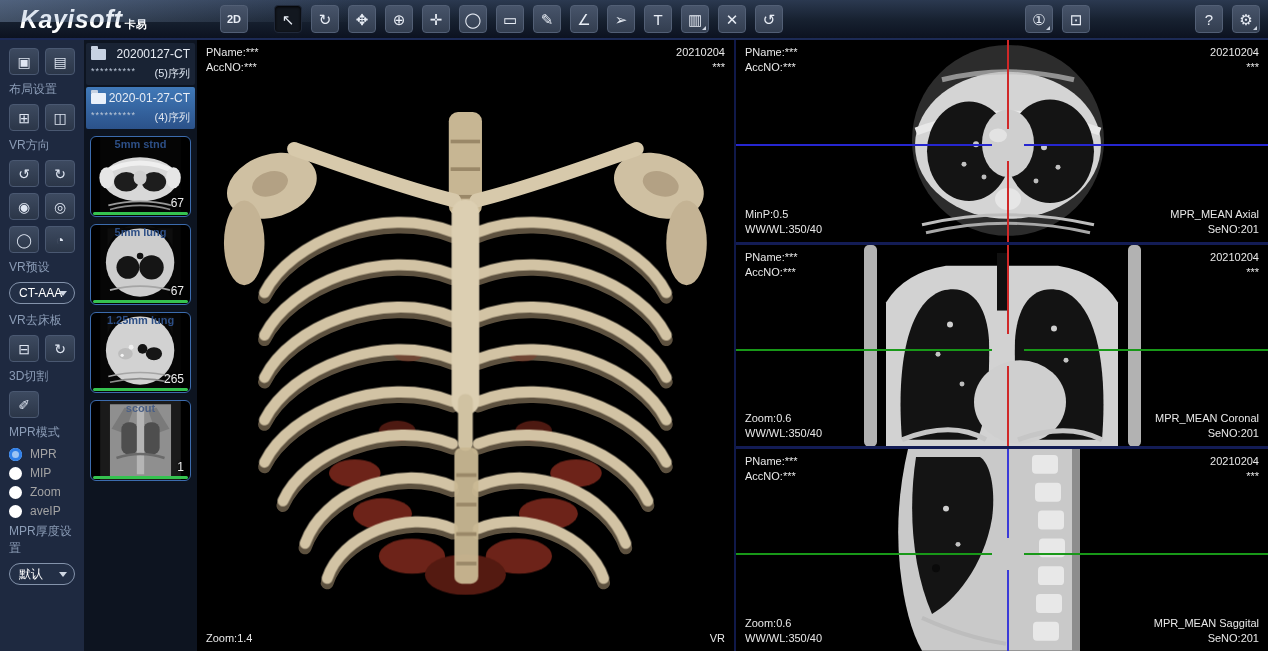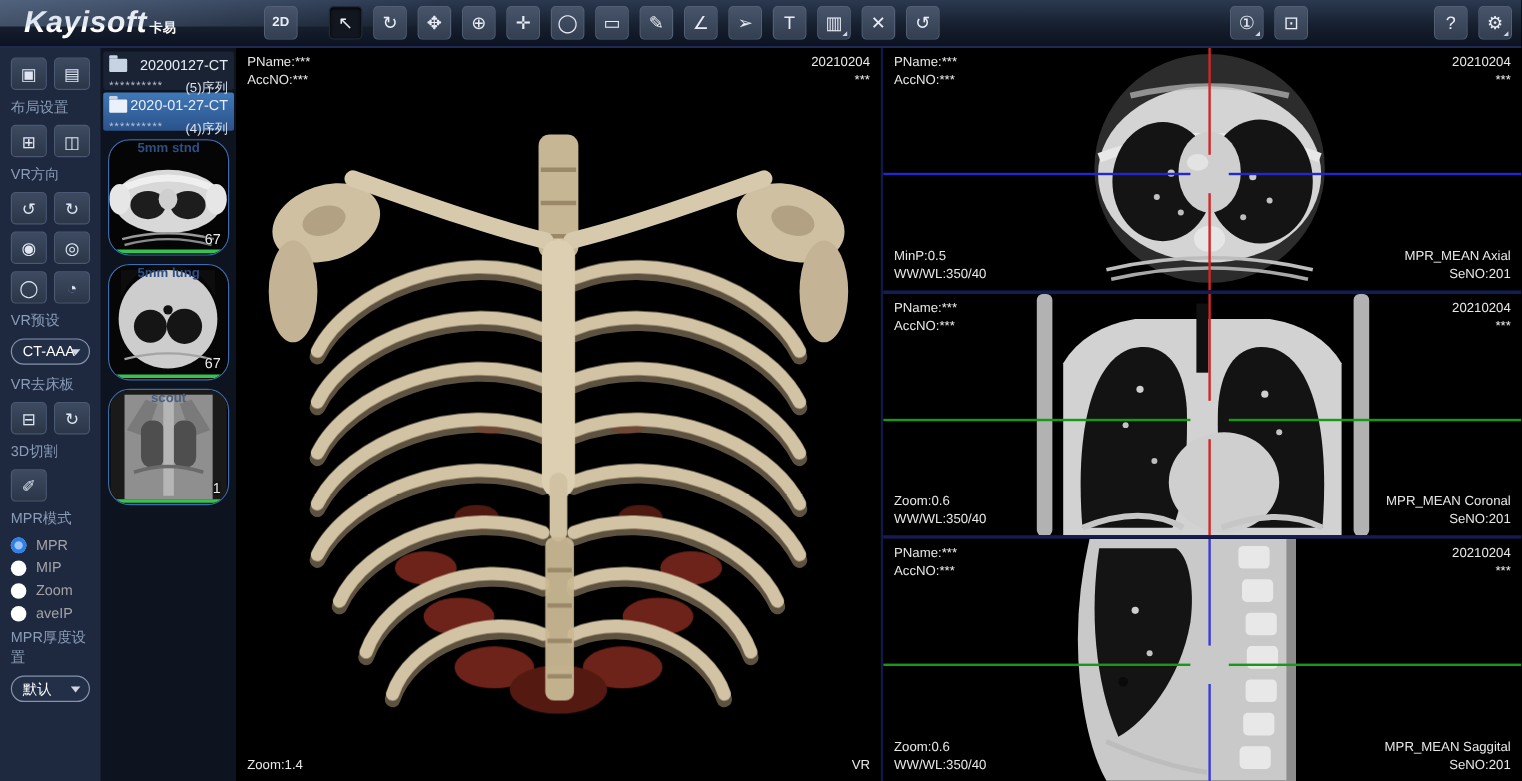--- a/index.html
+++ b/index.html
@@ -46,33 +46,33 @@
     cursor:pointer; margin-bottom:8px; }
   .select::after { content:""; position:absolute; right:7px; top:8px;
     border-left:4px solid transparent; border-right:4px solid transparent; border-top:5px solid #cfd6e2; }
   .radio-row { display:flex; align-items:center; margin:5px 0; cursor:pointer; }
   .radio { width:13px; height:13px; border-radius:50%; background:#fff; margin-right:8px; flex:0 0 13px; }
   .radio.sel { background:#2f7fe8; box-shadow:inset 0 0 0 3px #2f7fe8, inset 0 0 0 8px #9cc4f4; }
   .radio-label { color:#a3a3a3; font-size:12px; }
 
   
   .series-panel { width:113px; flex:0 0 113px; background:#0d1420; overflow:hidden; padding-top:2px; }
-  .study { height:32px; margin:1px 2px 2px; padding:4px 5px 3px; background:#192334; border-radius:2px;
+  .study { height:42px; margin:1px 2px 2px; padding:4px 5px 3px; background:#192334; border-radius:2px;
     cursor:pointer; color:#e8edf5; }
   .study.selected { background:linear-gradient(180deg,#4079b8,#2b528a); }
   .study-top { display:flex; align-items:center; }
   .folder { width:15px; height:11px; position:relative; background:#c7d2e2; border-radius:1px; flex:0 0 15px; }
   .folder::before { content:""; position:absolute; top:-3px; left:0; width:7px; height:3px;
     background:#c7d2e2; border-radius:1px 1px 0 0; }
   .study.selected .folder { background:#eaf1fa; }
   .study-title { flex:1; text-align:right; font-size:12px; white-space:nowrap; }
   .study-sub { display:flex; justify-content:space-between; margin-top:5px; }
   .study-stars { font-size:9px; color:#bcc8d8; letter-spacing:1px; }
   .study-count { font-size:11px; color:#dbe3ee; }
-  .thumb { width:101px; height:97px; margin:7px auto 0; border:1px solid #3c6cae; border-radius:18px;
+  .thumb { width:101px; height:81px; margin:7px auto 0; border:1px solid #3c6cae; border-radius:6px;
     position:relative; background:#000; overflow:hidden; cursor:pointer; }
   .thumb svg { position:absolute; inset:0; width:100%; height:100%; }
   .thumb-label { position:absolute; top:1px; left:0; right:0; text-align:center;
     color:#2d4f86; font-size:11px; font-weight:bold; z-index:2; }
   .thumb-count { position:absolute; bottom:6px; right:6px; color:#ececec; font-size:12px;
     text-shadow:0 0 3px #000,0 0 2px #000; z-index:2; }
   .thumb-bar { position:absolute; bottom:1px; left:2px; right:2px; height:3px;
     background:#35c24f; border-radius:2px; z-index:2; }
 
   
@@ -314,20 +314,37 @@
           <circle cx="34" cy="52" r="14" fill="#151515"></circle>
           <circle cx="63" cy="52" r="15" fill="#151515"></circle>
           <circle cx="49" cy="38" r="4" fill="#111"></circle>
           <path d="M12,80 Q49,70 86,80" stroke="#a5a5a5" stroke-width="2" fill="none"></path>
         </svg>
         <span class="thumb-label">5mm lung</span>
         <span class="thumb-count">67</span>
         <span class="thumb-bar"></span>
       </div>
 
+      <div class="thumb">
+        <svg viewBox="0 0 99 97">
+          <rect width="99" height="97" fill="#060606"></rect>
+          <circle cx="49" cy="46" r="42" fill="#d2d2d2"></circle>
+          <path d="M9,26 A42,42 0 0 1 89,26 L89,4 L9,4 Z" fill="#0d0d0d"></path>
+          <circle cx="52" cy="44" r="6" fill="#141414"></circle>
+          <ellipse cx="66" cy="50" rx="10" ry="8" fill="#161616"></ellipse>
+          <ellipse cx="31" cy="50" rx="9" ry="7" fill="#bdbdbd"></ellipse>
+          <circle cx="38" cy="42" r="3" fill="#efefef"></circle>
+          <circle cx="27" cy="52" r="2" fill="#f4f4f4"></circle>
+          <path d="M10,78 Q49,68 88,78" stroke="#a5a5a5" stroke-width="2" fill="none"></path>
+          <path d="M12,85 Q49,76 86,85" stroke="#8d8d8d" stroke-width="2" fill="none"></path>
+        </svg>
+        <span class="thumb-label">1.25mm lung</span>
+        <span class="thumb-count">265</span>
+        <span class="thumb-bar"></span>
+      </div>
 
       <div class="thumb">
         <svg viewBox="0 0 99 97">
           <rect width="99" height="97" fill="#1a1a1a"></rect>
           <rect x="12" y="4" width="75" height="89" fill="#8f8f8f"></rect>
           <path d="M14,34 L30,8 L40,12 L30,40 Z" fill="#7a7a7a"></path>
           <path d="M85,34 L69,8 L59,12 L69,40 Z" fill="#7a7a7a"></path>
           <rect x="26" y="26" width="20" height="40" rx="9" fill="#4e4e4e"></rect>
           <rect x="53" y="26" width="20" height="40" rx="9" fill="#4e4e4e"></rect>
           <rect x="45" y="6" width="9" height="84" fill="#b5b5b5"></rect>

